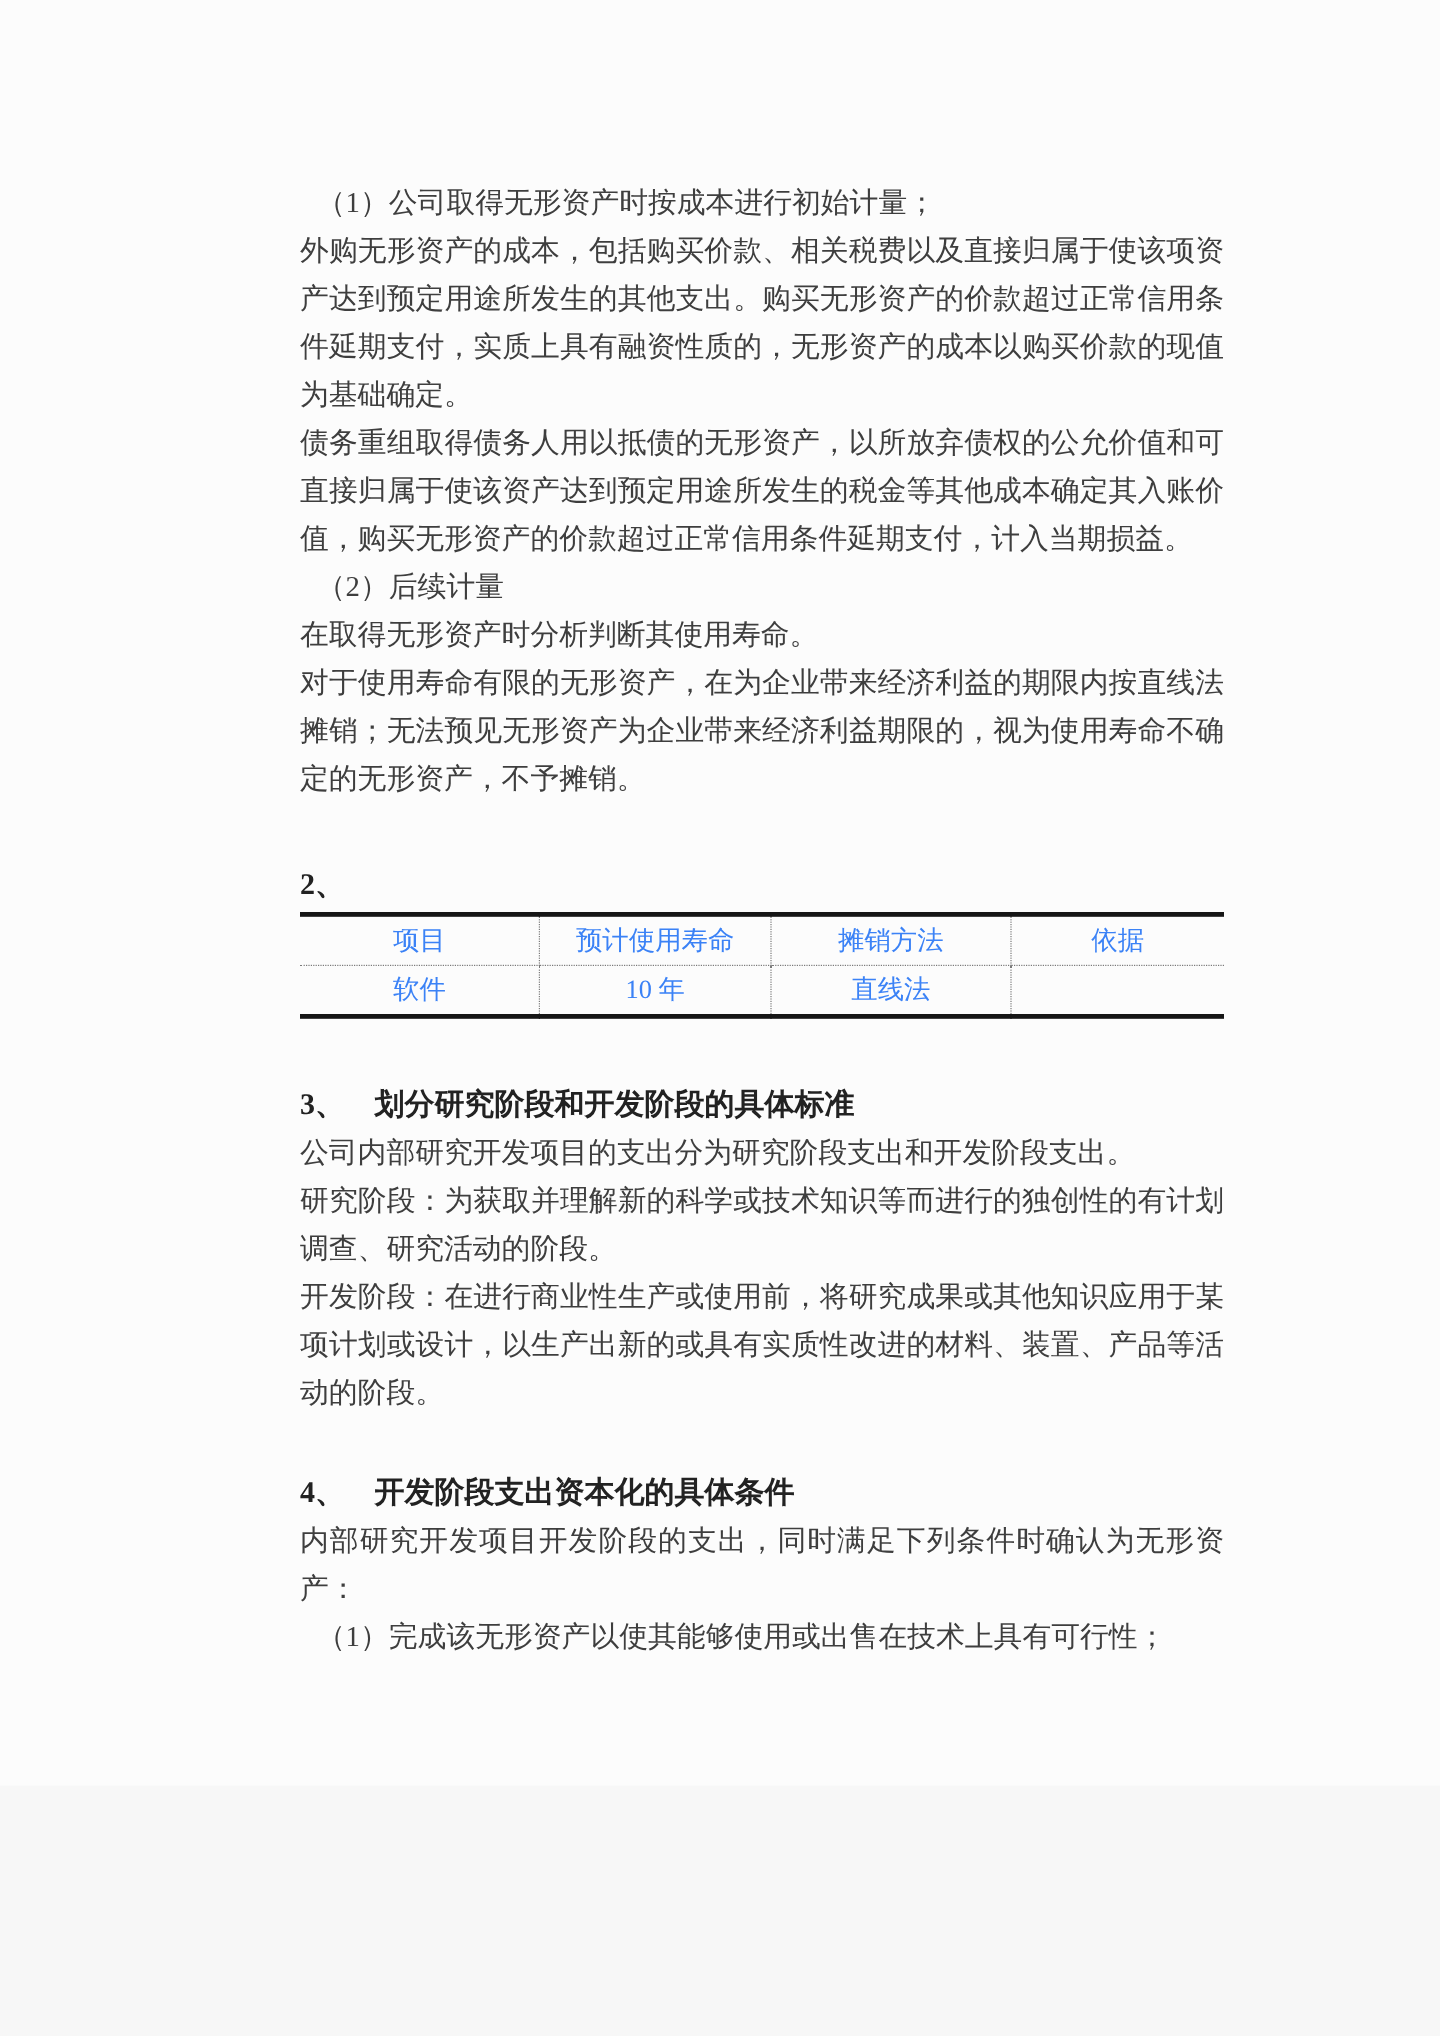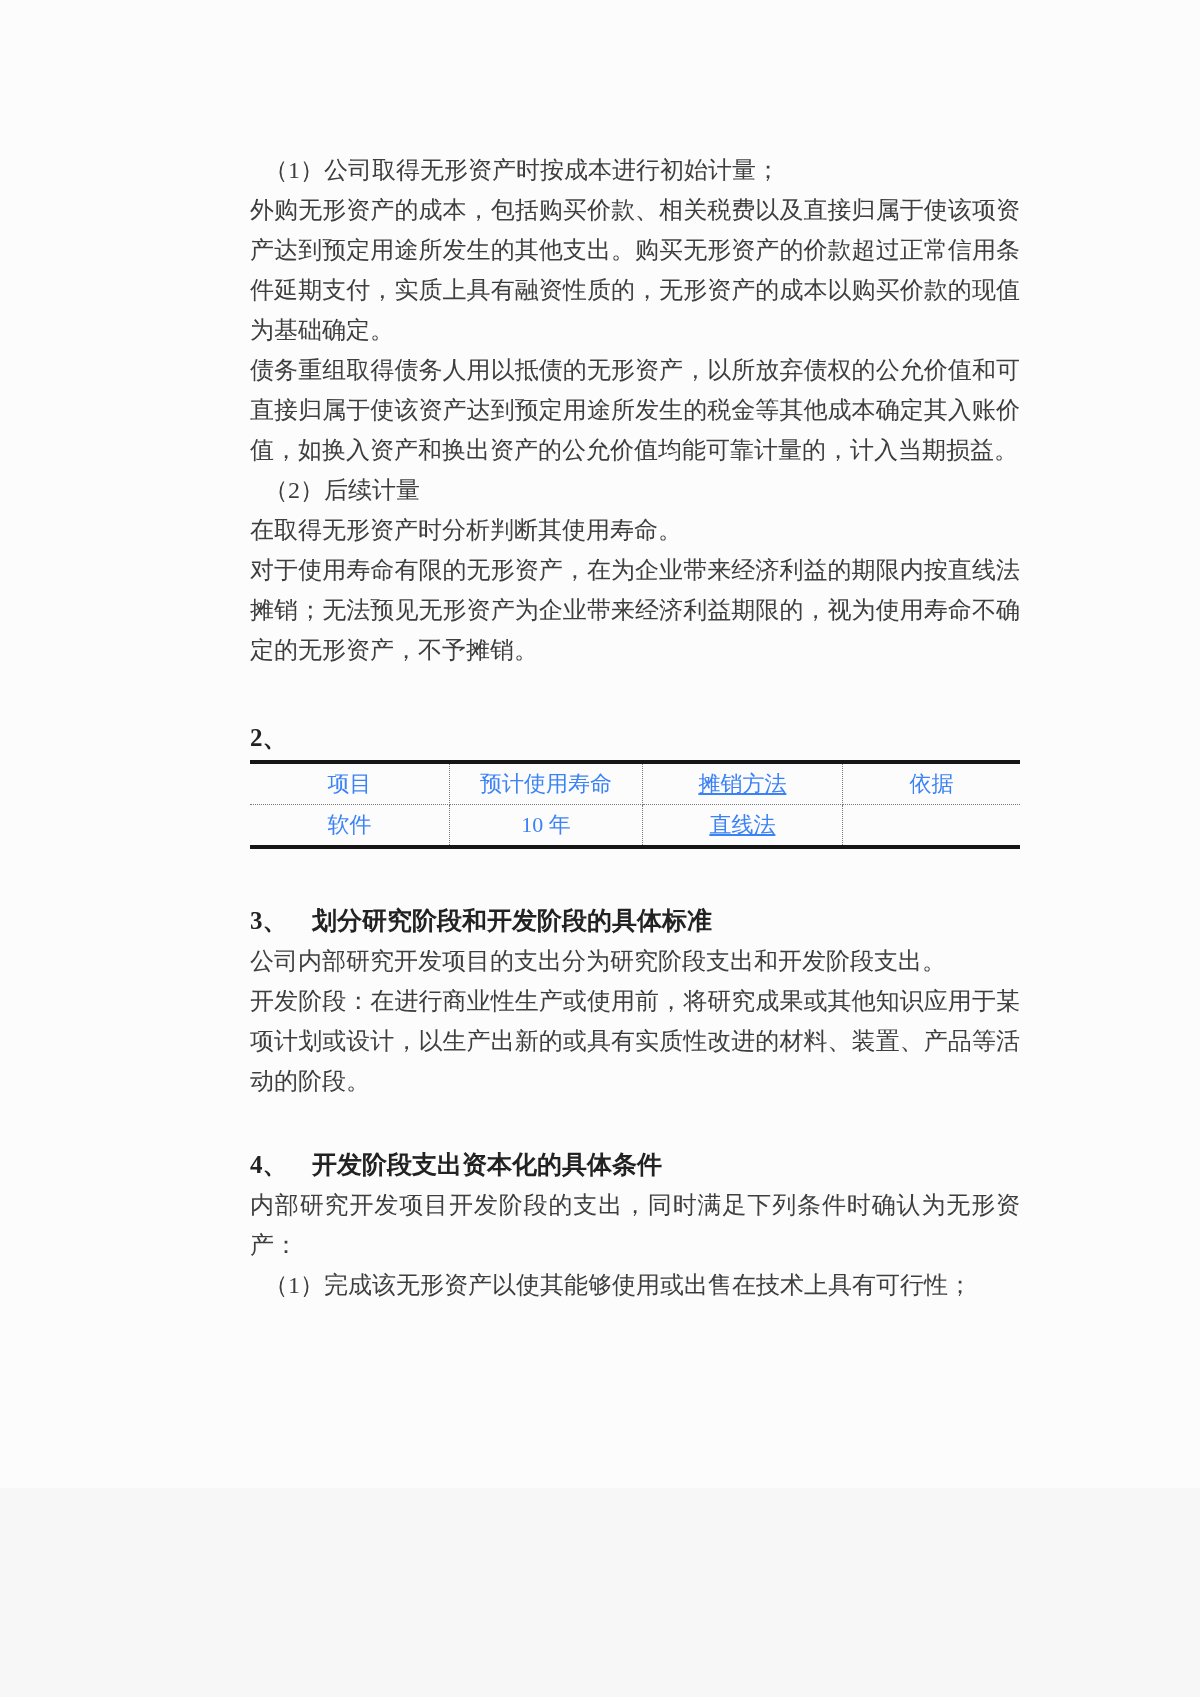--- a/index.html
+++ b/index.html
@@ -51,31 +51,31 @@
     color: #3b82f6;
   }
   table.est-table td {
     text-align: center;
     vertical-align: middle;
     padding: 0 4px;
     height: 35px;
   }
   table.est-table tr.head td { border-bottom: 1px dotted #7a7a7a; }
   table.est-table td.vsep { border-right: 1px dotted #7a7a7a; }
-  .col1 { width: 26%; } .col2 { width: 25%; } .col3 { width: 26%; text-decoration: underline; } .col4 { width: 23%; }
+  .col1 { width: 26%; } .col2 { width: 25%; } .col3 { width: 26%; } .col4 { width: 23%; }
 </style>
 </head>
 <body>
 
 <div class="page">
   <div class="content">
 
     <p class="body-para indent">（1）公司取得无形资产时按成本进行初始计量；</p>
     <p class="body-para">外购无形资产的成本，包括购买价款、相关税费以及直接归属于使该项资产达到预定用途所发生的其他支出。购买无形资产的价款超过正常信用条件延期支付，实质上具有融资性质的，无形资产的成本以购买价款的现值为基础确定。</p>
-    <p class="body-para">债务重组取得债务人用以抵债的无形资产，以所放弃债权的公允价值和可直接归属于使该资产达到预定用途所发生的税金等其他成本确定其入账价值，如换入资产和换出资产的公允价值均能可靠计量的，计入当期损益。</p>
+    <p class="body-para">债务重组取得债务人用以抵债的无形资产，以所放弃债权的公允价值和可直接归属于使该资产达到预定用途所发生的税金等其他成本确定其入账价值，购买无形资产的价款超过正常信用条件延期支付，计入当期损益。</p>
     <p class="body-para indent">（2）后续计量</p>
     <p class="body-para">在取得无形资产时分析判断其使用寿命。</p>
     <p class="body-para">对于使用寿命有限的无形资产，在为企业带来经济利益的期限内按直线法摊销；无法预见无形资产为企业带来经济利益期限的，视为使用寿命不确定的无形资产，不予摊销。</p>
 
     <div class="section-heading sec2">
       <span class="sec-num">2、</span>
     </div>
 
     <table class="est-table">
       <tbody>
@@ -92,20 +92,21 @@
           <td class="col4"></td>
         </tr>
       </tbody>
     </table>
 
     <div class="section-heading sec3">
       <span class="sec-num">3、</span>
       <span>划分研究阶段和开发阶段的具体标准</span>
     </div>
     <p class="body-para">公司内部研究开发项目的支出分为研究阶段支出和开发阶段支出。</p>
+    <p class="body-para">研究阶段：为获取并理解新的科学或技术知识等而进行的独创性的有计划调查、研究活动的阶段。</p>
     <p class="body-para">开发阶段：在进行商业性生产或使用前，将研究成果或其他知识应用于某项计划或设计，以生产出新的或具有实质性改进的材料、装置、产品等活动的阶段。</p>
 
     <div class="section-heading sec4">
       <span class="sec-num">4、</span>
       <span>开发阶段支出资本化的具体条件</span>
     </div>
     <p class="body-para">内部研究开发项目开发阶段的支出，同时满足下列条件时确认为无形资产：</p>
     <p class="body-para indent">（1）完成该无形资产以使其能够使用或出售在技术上具有可行性；</p>
 
   </div>

